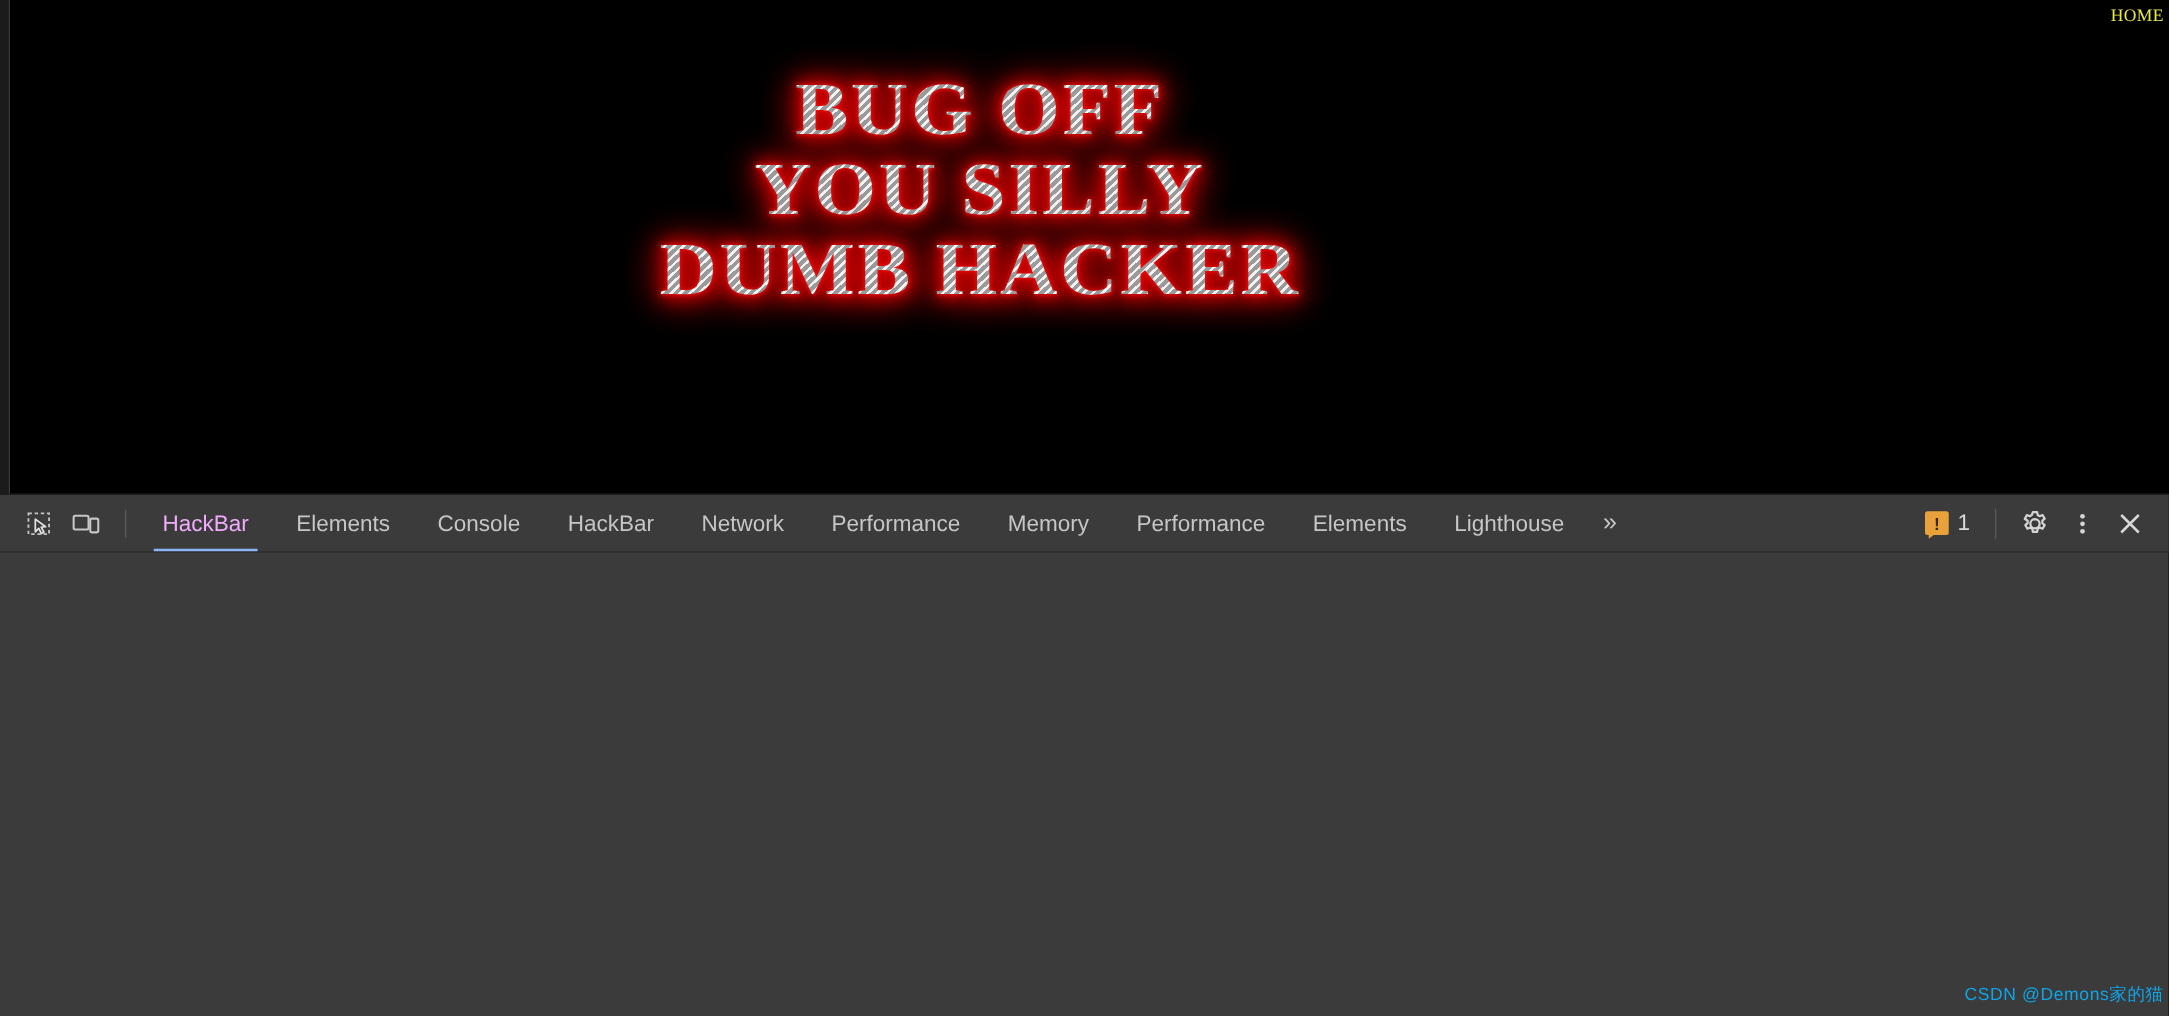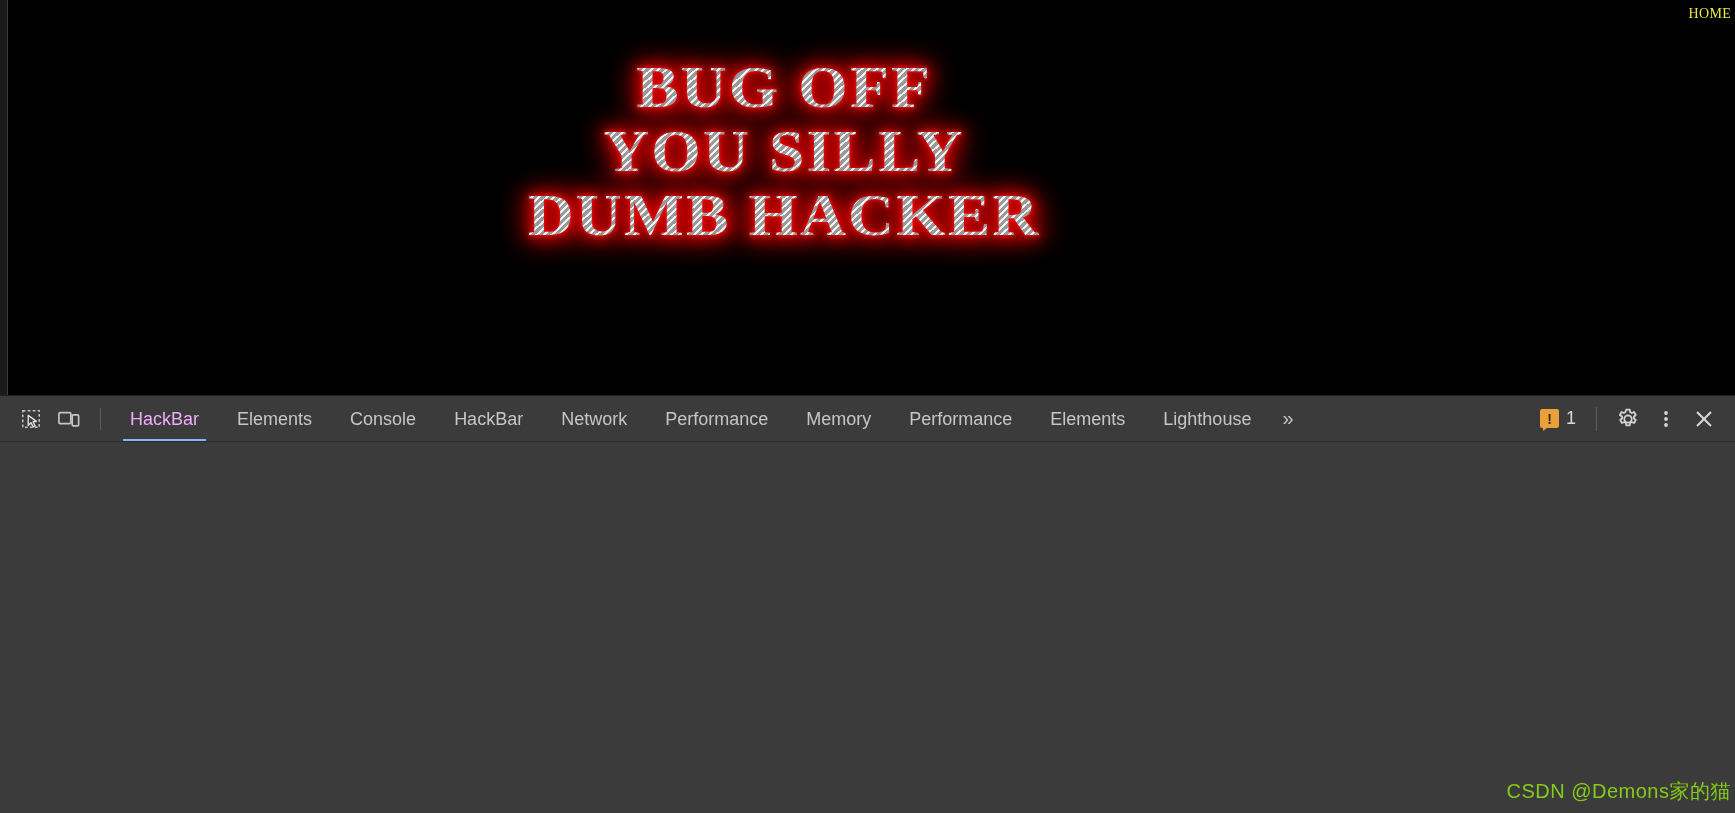--- a/index.html
+++ b/index.html
@@ -105,21 +105,21 @@
   .dt-right .dt-icon-btn { margin: 0 2px; }
 
   
   .hackbar {
     position: absolute; left: 8px; top: 441px; right: 0; bottom: 0;
     background: #fff;
   }
 
   .watermark {
     position: absolute; right: 4px; bottom: 8px;
-    color: #84cc16; font-size: 20px; letter-spacing: .5px;
+    color: #0ea5e9; font-size: 14px; letter-spacing: .5px;
     white-space: nowrap;
   }
 </style>
 </head>
 <body>
 
 <div id="app">
 
   <div class="page">
     <div class="page-edge"></div>

